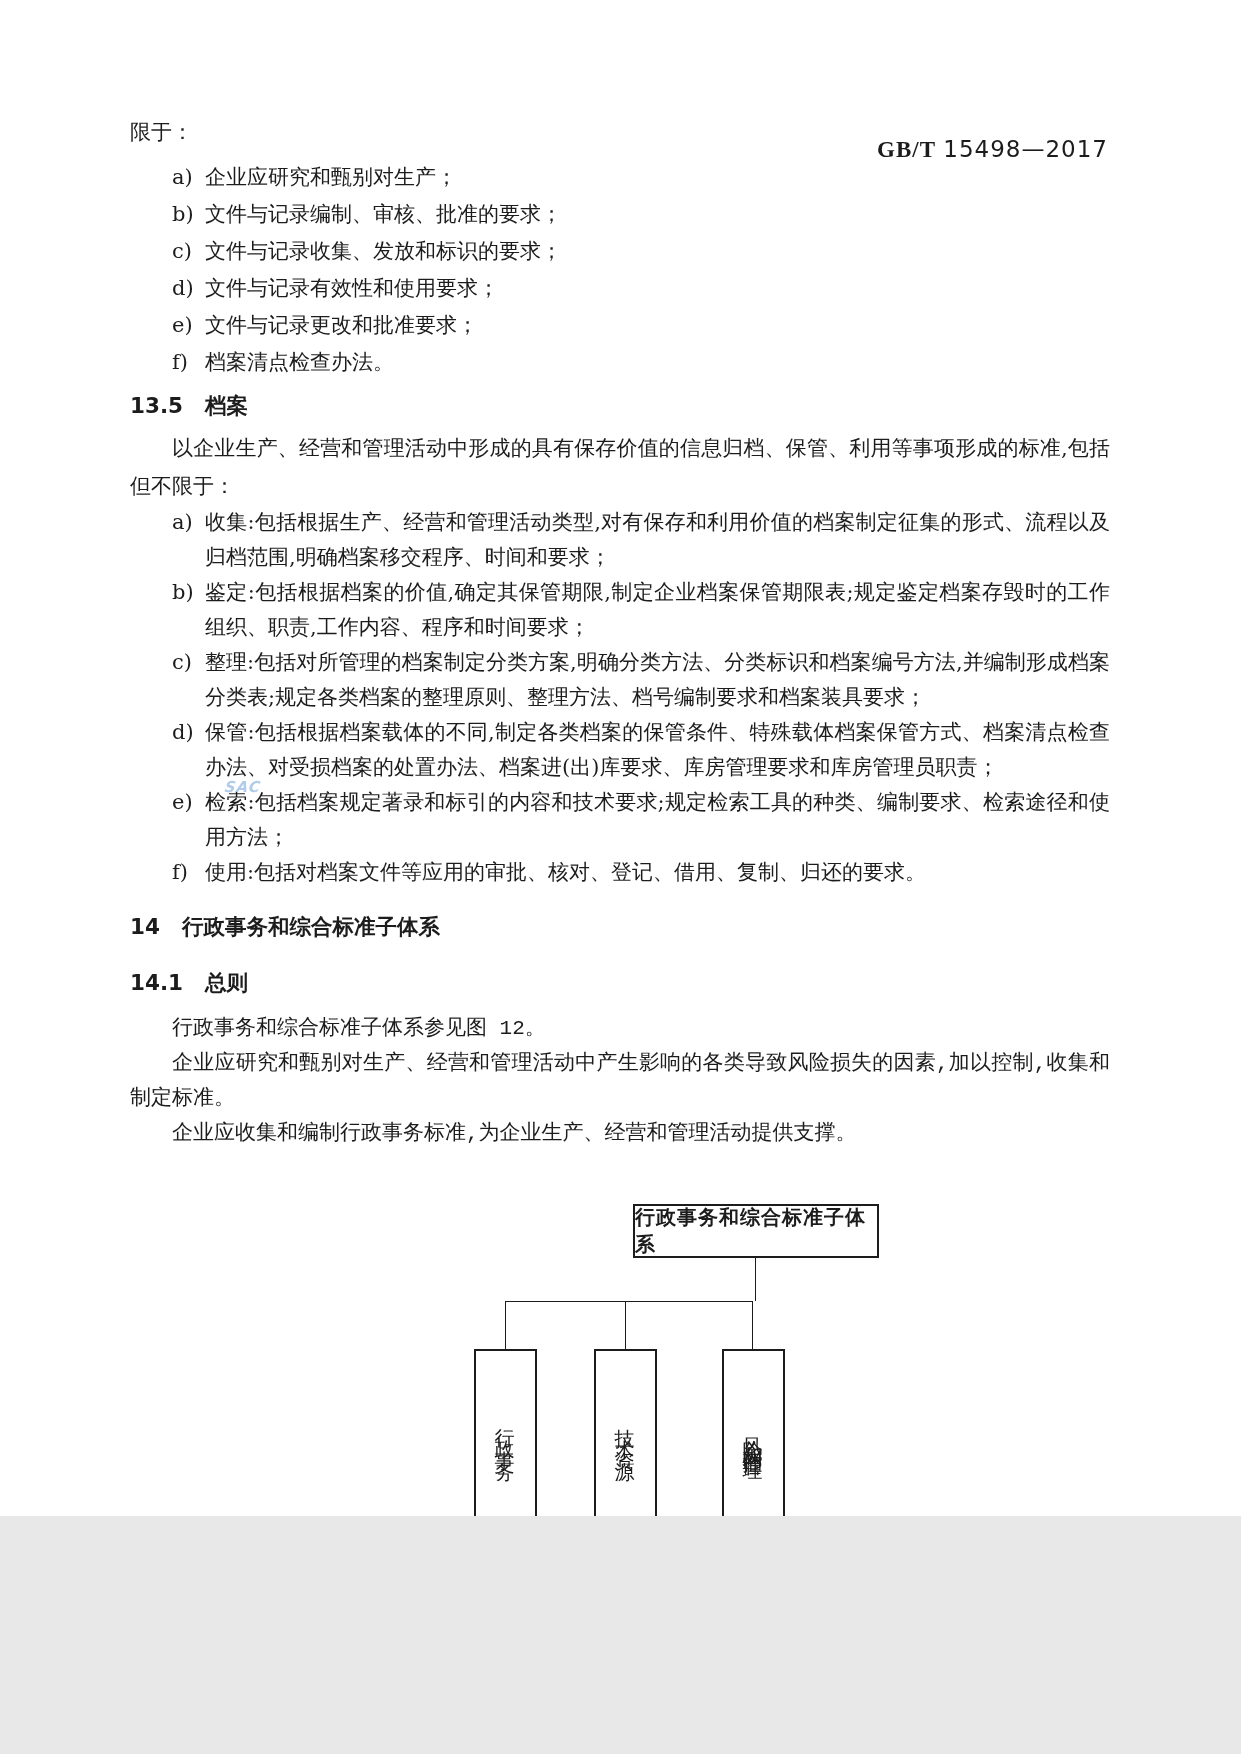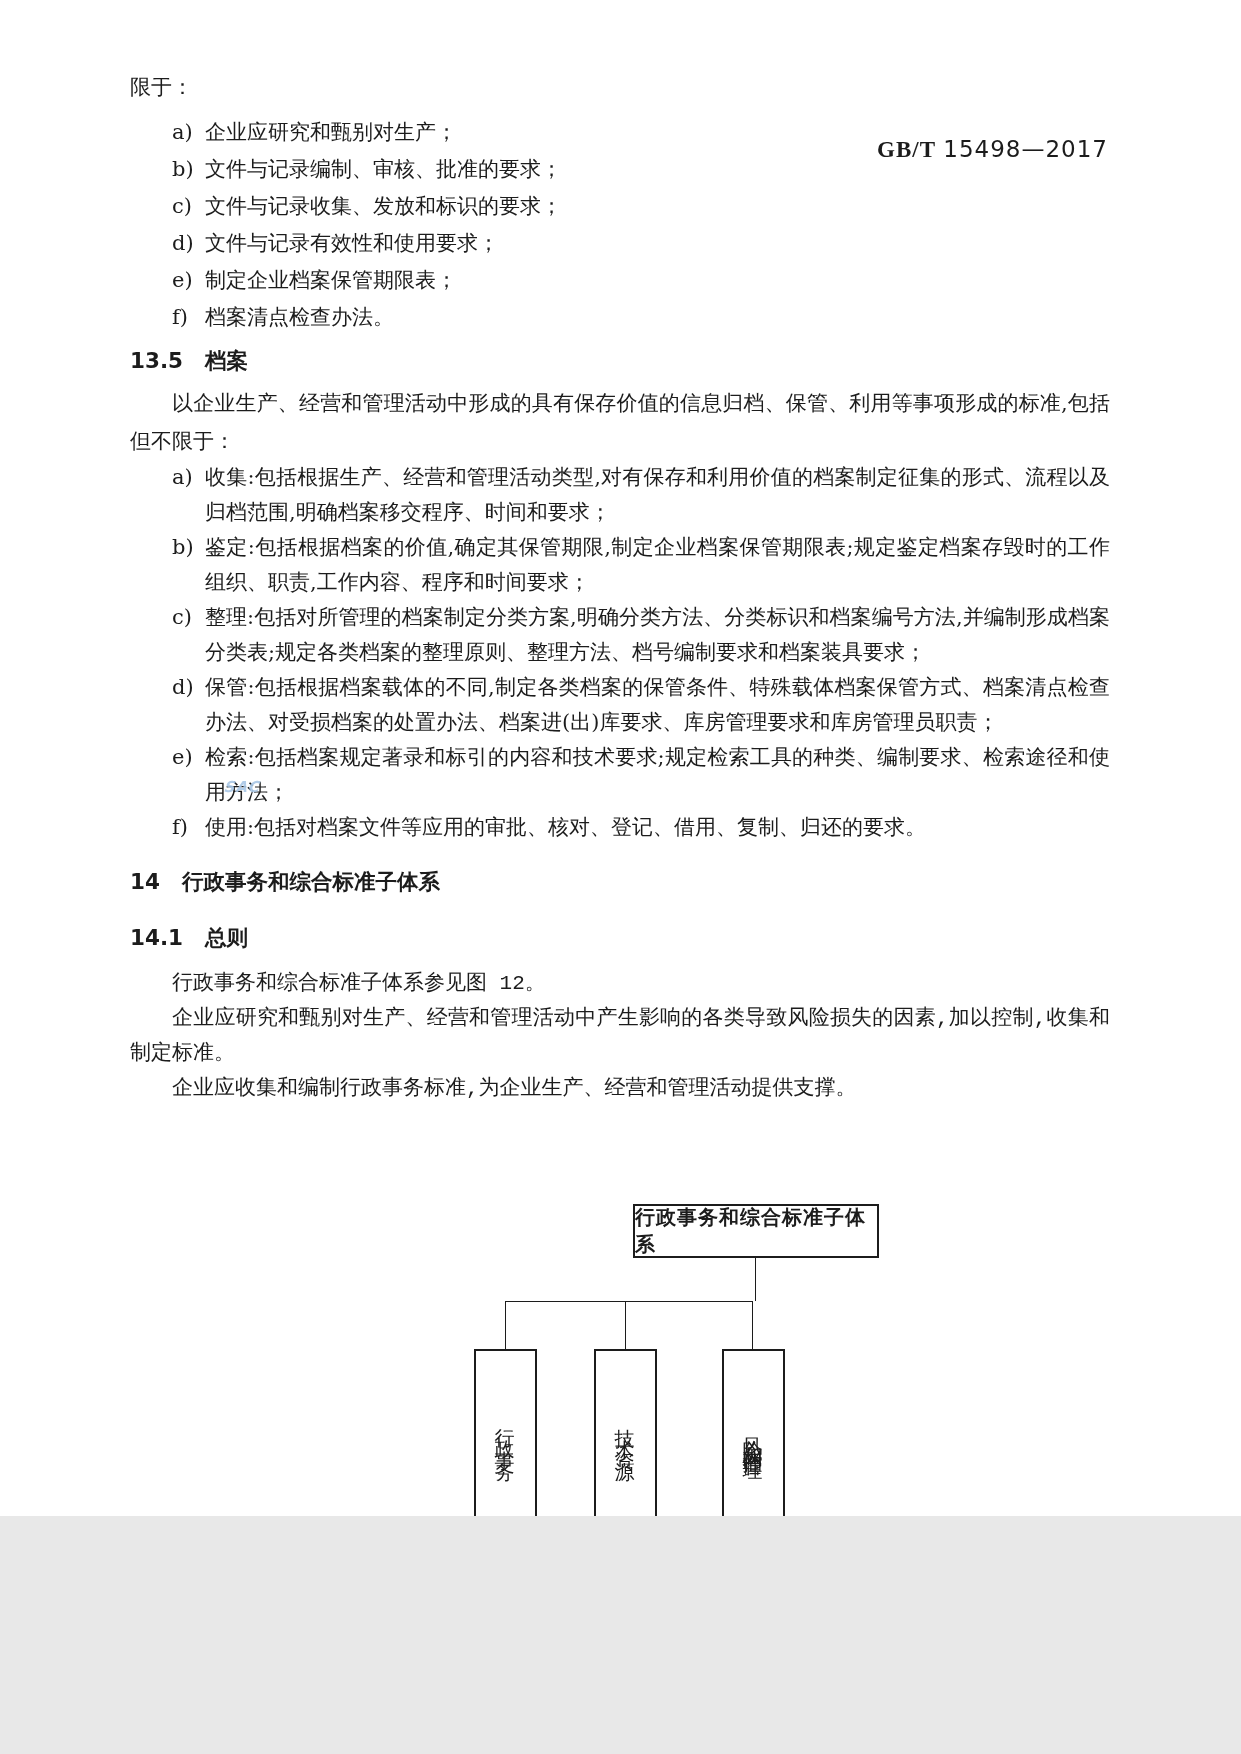--- a/index.html
+++ b/index.html
@@ -23,21 +23,21 @@
     font-weight:bold;letter-spacing:1px;
   }
   .std-header .code-number{
     font-family:"DejaVu Sans","Liberation Sans",sans-serif;
     font-weight:500;letter-spacing:1px;
   }
   .content{
     position:absolute;top:0;left:0;width:1241px;
     padding:0 131px 0 130px;box-sizing:border-box;
   }
-  .lead-line{margin-top:69px;line-height:37px;}
+  .lead-line{margin-top:114px;line-height:37px;}
   .doc-list{margin-top:8px;}
   .doc-list .item{
     display:flex;
     margin-left:42px;
     line-height:37px;
     text-align:justify;
   }
   .doc-list .item .lbl{
     flex:0 0 33px;
     font-family:"DejaVu Serif","Liberation Serif",serif;
@@ -148,21 +148,21 @@
       <div class="item">
         <span class="lbl">c)</span>
         <span class="txt">文件与记录收集、发放和标识的要求；</span>
       </div>
       <div class="item">
         <span class="lbl">d)</span>
         <span class="txt">文件与记录有效性和使用要求；</span>
       </div>
       <div class="item">
         <span class="lbl">e)</span>
-        <span class="txt">制定企业档案保管期限表；</span>
+        <span class="txt">文件与记录更改和批准要求；</span>
       </div>
       <div class="item">
         <span class="lbl">f)</span>
         <span class="txt">档案清点检查办法。</span>
       </div>
     </div>
 
     <div class="h-sec h-135">
       <span class="num">13.5</span>
       <span class="ttl">档案</span>

